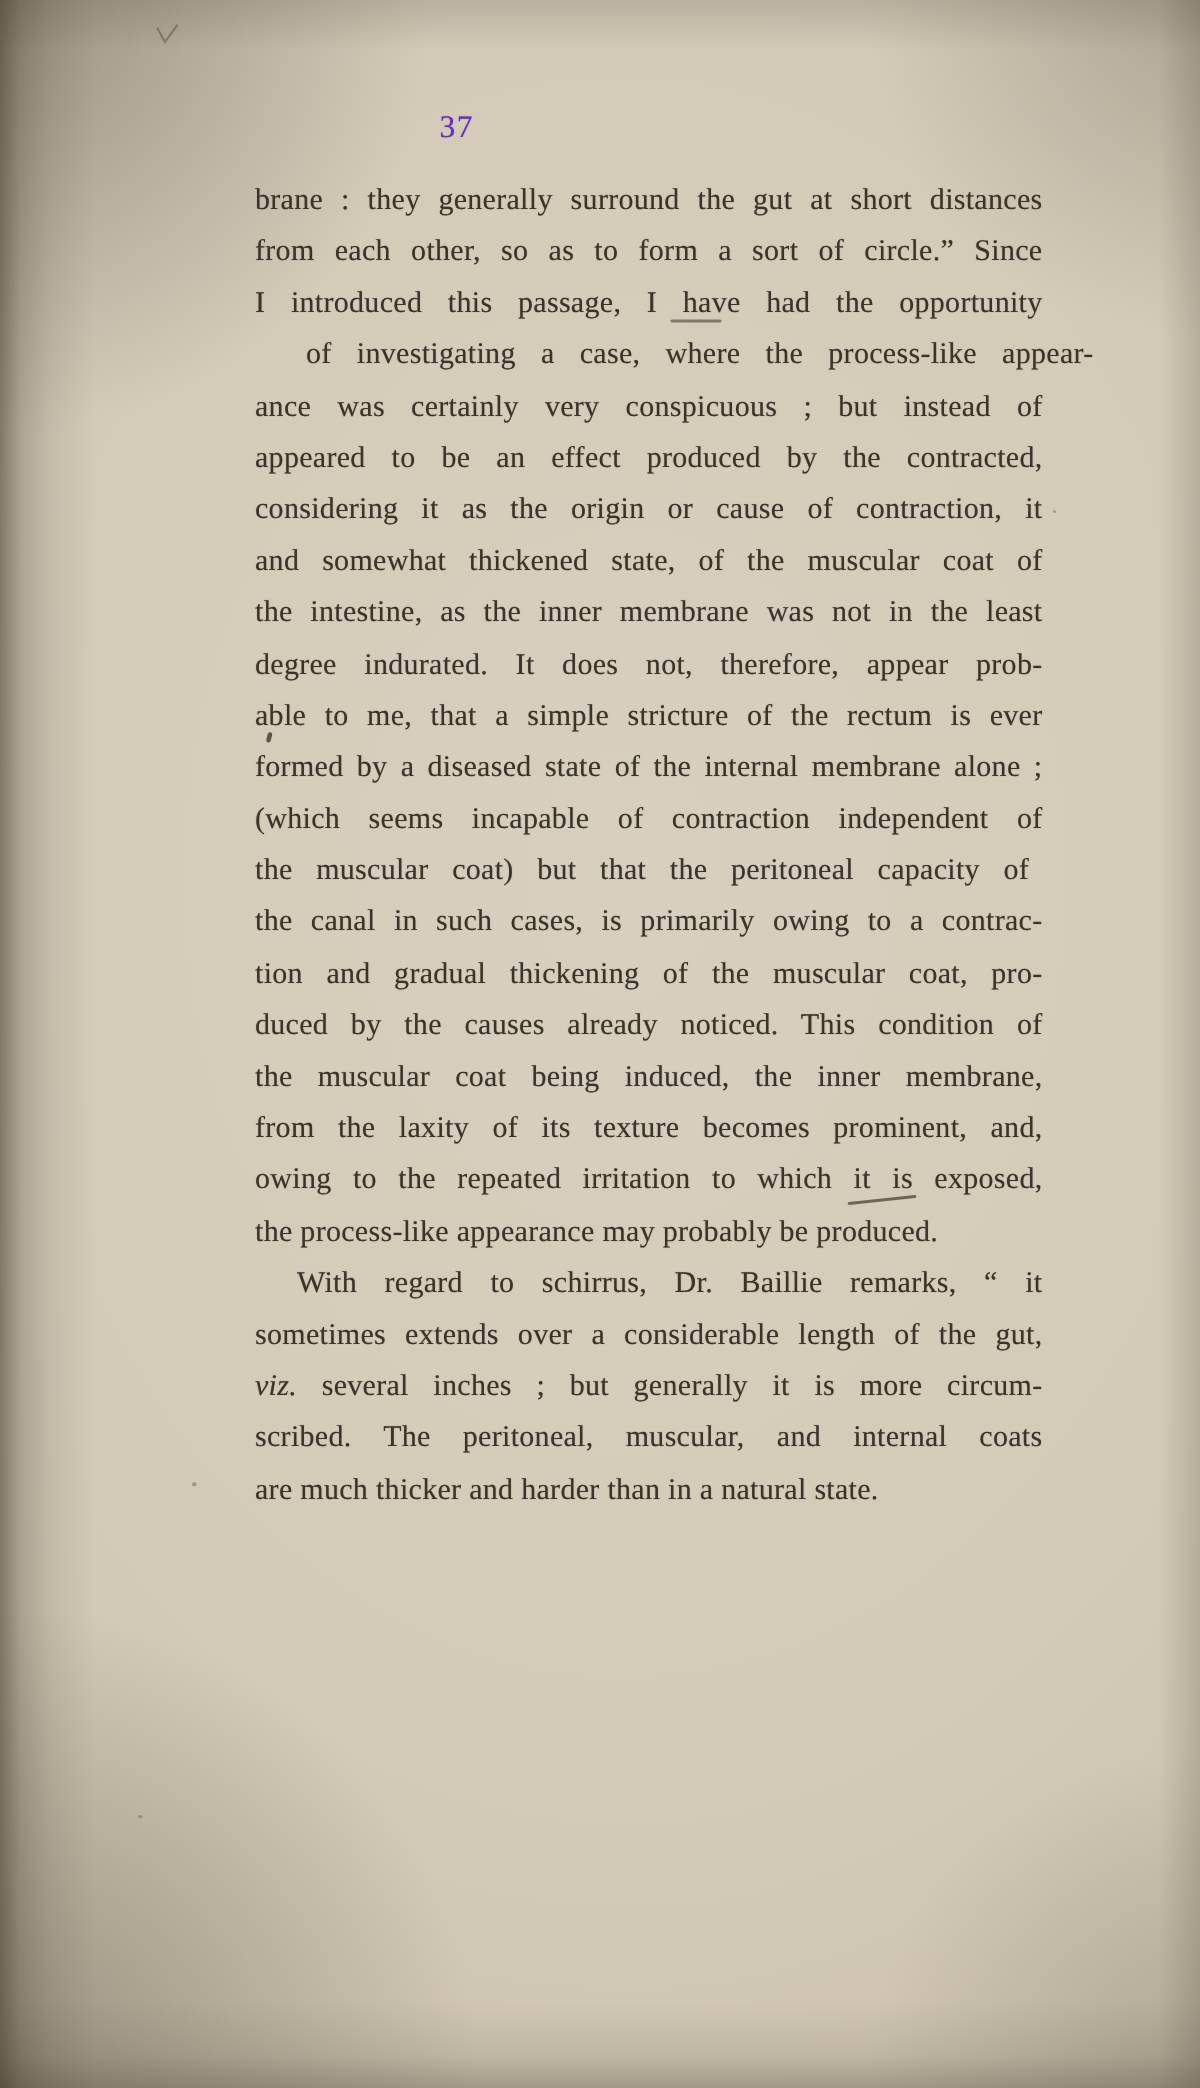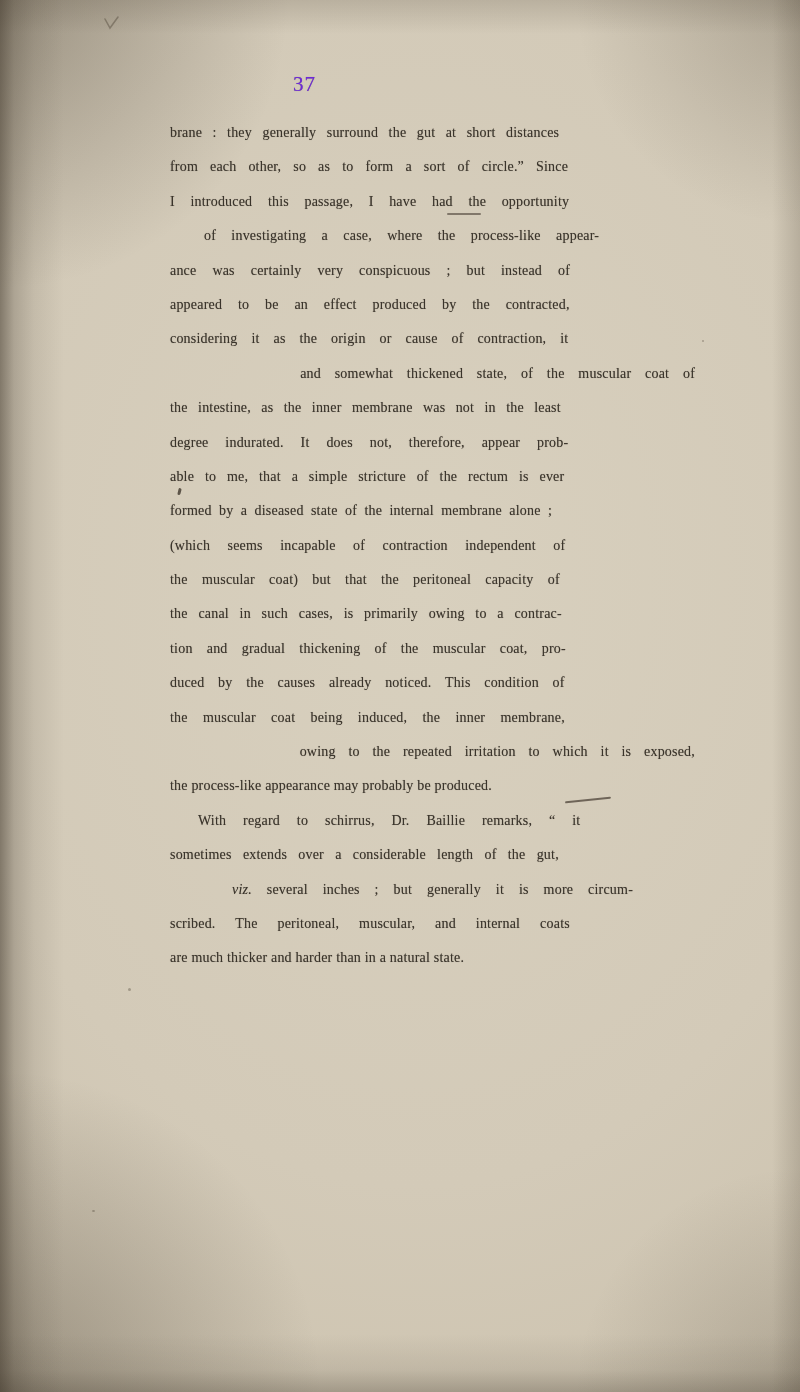--- a/index.html
+++ b/index.html
@@ -50,21 +50,21 @@
   }
   .text-block {
     position: absolute;
     left: 170px;
     top: 116px;
     width: 525px;
   }
   .line {
     height: 34.4px;
     line-height: 34.4px;
-    font-size: 14px;
+    font-size: 20px;
     letter-spacing: 0.2px;
     color: #3a342b;
     white-space: nowrap;
     text-shadow: 0 0 0.7px rgba(58,52,43,0.45);
   }
   .italic {
     font-style: italic;
   }
   .pencil-mark {
     position: absolute;
@@ -127,20 +127,21 @@
         <div class="line" style="word-spacing: 6.65px;"><span>the intestine, as the inner membrane was not in the least</span></div>
         <div class="line" style="word-spacing: 13.165px;"><span>degree indurated. It does not, therefore, appear prob-</span></div>
         <div class="line" style="word-spacing: 7.108px;"><span>able to me, that a simple stricture of the rectum is ever</span></div>
         <div class="line" style="word-spacing: 3.67px;"><span>formed by a diseased state of the internal membrane alone ;</span></div>
         <div class="line" style="word-spacing: 13.755px;"><span>(which seems incapable of contraction independent of</span></div>
         <div class="line" style="word-spacing: 10.541px;"><span>the muscular coat) but that the peritoneal capacity of</span></div>
         <div class="line" style="word-spacing: 6.986px;"><span>the canal in such cases, is primarily owing to a contrac-</span></div>
         <div class="line" style="word-spacing: 10.471px;"><span>tion and gradual thickening of the muscular coat, pro-</span></div>
         <div class="line" style="word-spacing: 9.961px;"><span>duced by the causes already noticed. This condition of</span></div>
         <div class="line" style="word-spacing: 11.551px;"><span>the muscular coat being induced, the inner membrane,</span></div>
+        <div class="line" style="word-spacing: 10.4px;"><span>from the laxity of its texture becomes prominent, and,</span></div>
         <div class="line" style="word-spacing: 9.075px; text-align: right;"><span>owing to the repeated irritation to which it is exposed,</span></div>
         <div class="line"><span>the process-like appearance may probably be produced.</span></div>
       </div>
       <div class="paragraph">
         <div class="line" style="padding-left: 28px; word-spacing: 13.141px;"><span>With regard to schirrus, Dr. Baillie remarks, “ it</span></div>
         <div class="line" style="word-spacing: 7.504px;"><span>sometimes extends over a considerable length of the gut,</span></div>
         <div class="line" style="word-spacing: 11.22px; text-align: center;"><span><span class="italic">viz.</span><span> several inches ; but generally it is more circum-</span></span></div>
         <div class="line" style="word-spacing: 16.229px;"><span>scribed. The peritoneal, muscular, and internal coats</span></div>
         <div class="line"><span>are much thicker and harder than in a natural state.</span></div>
       </div>

